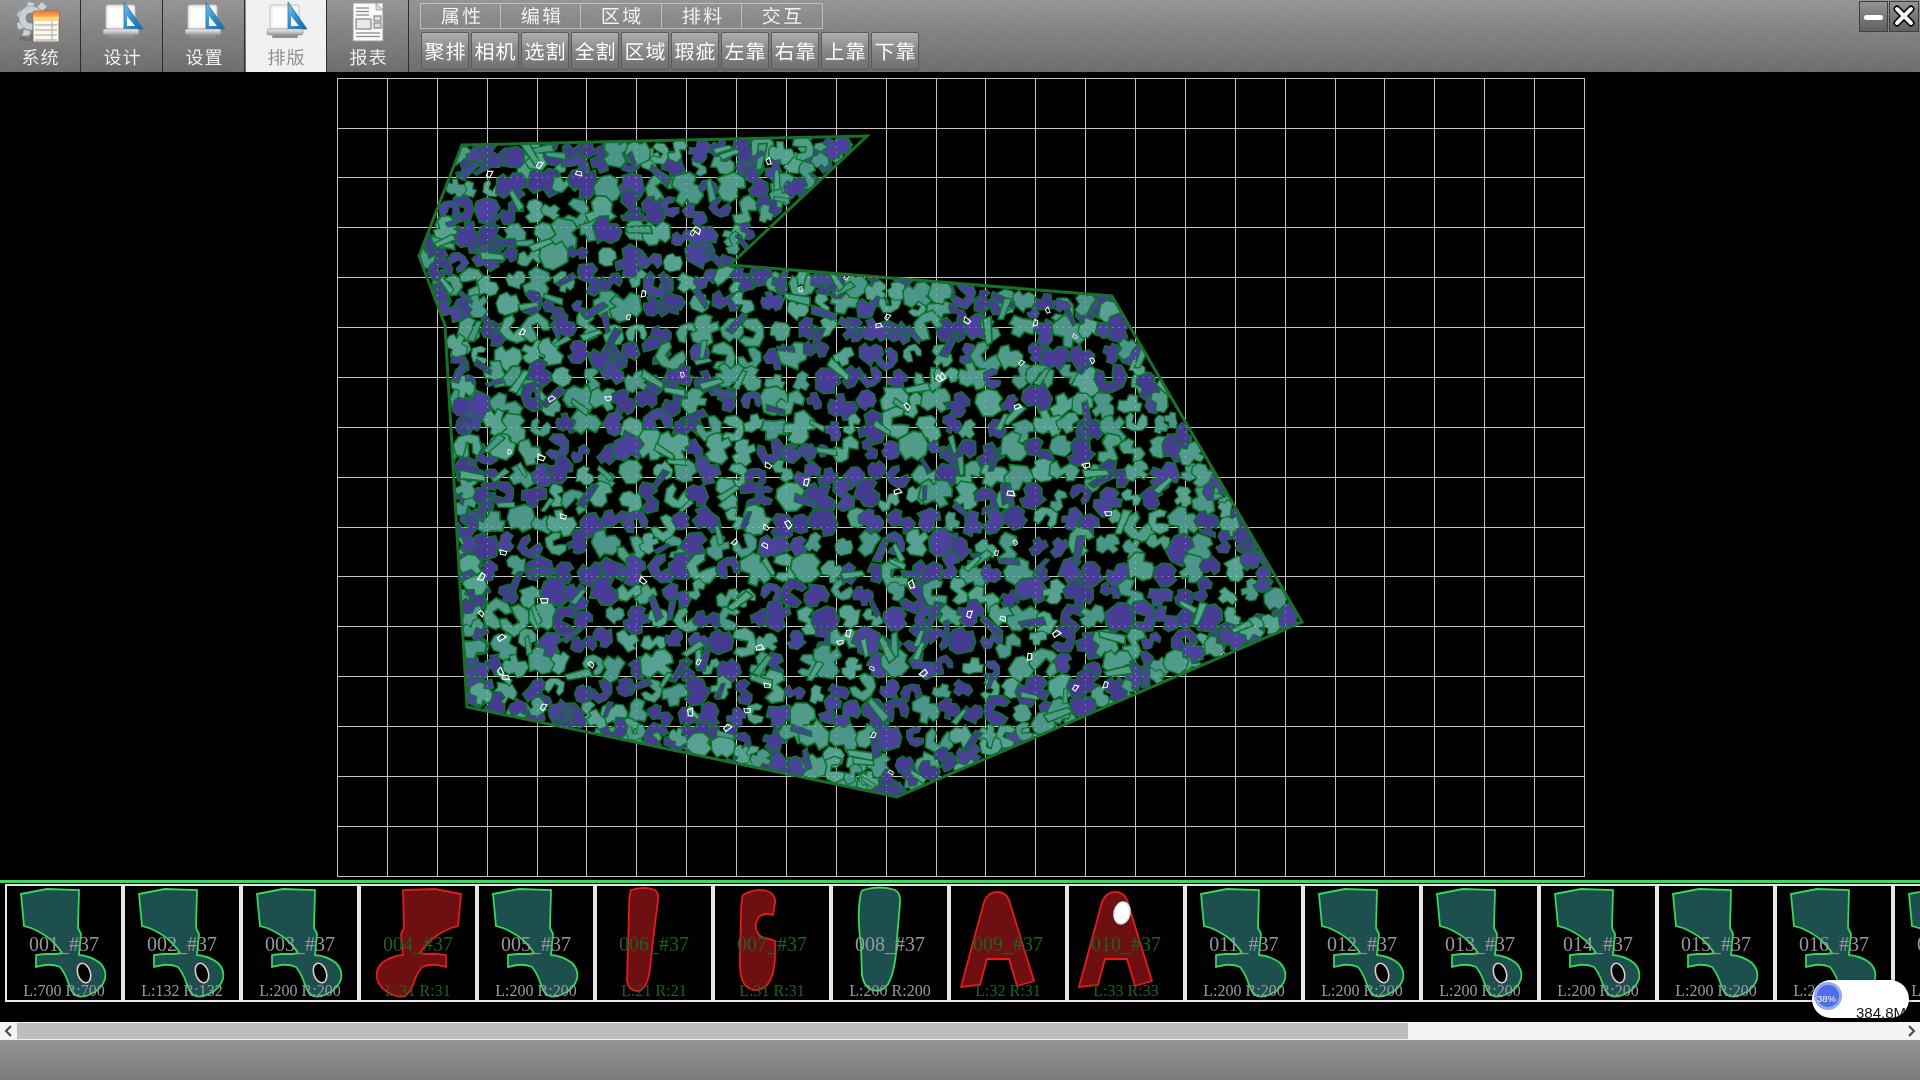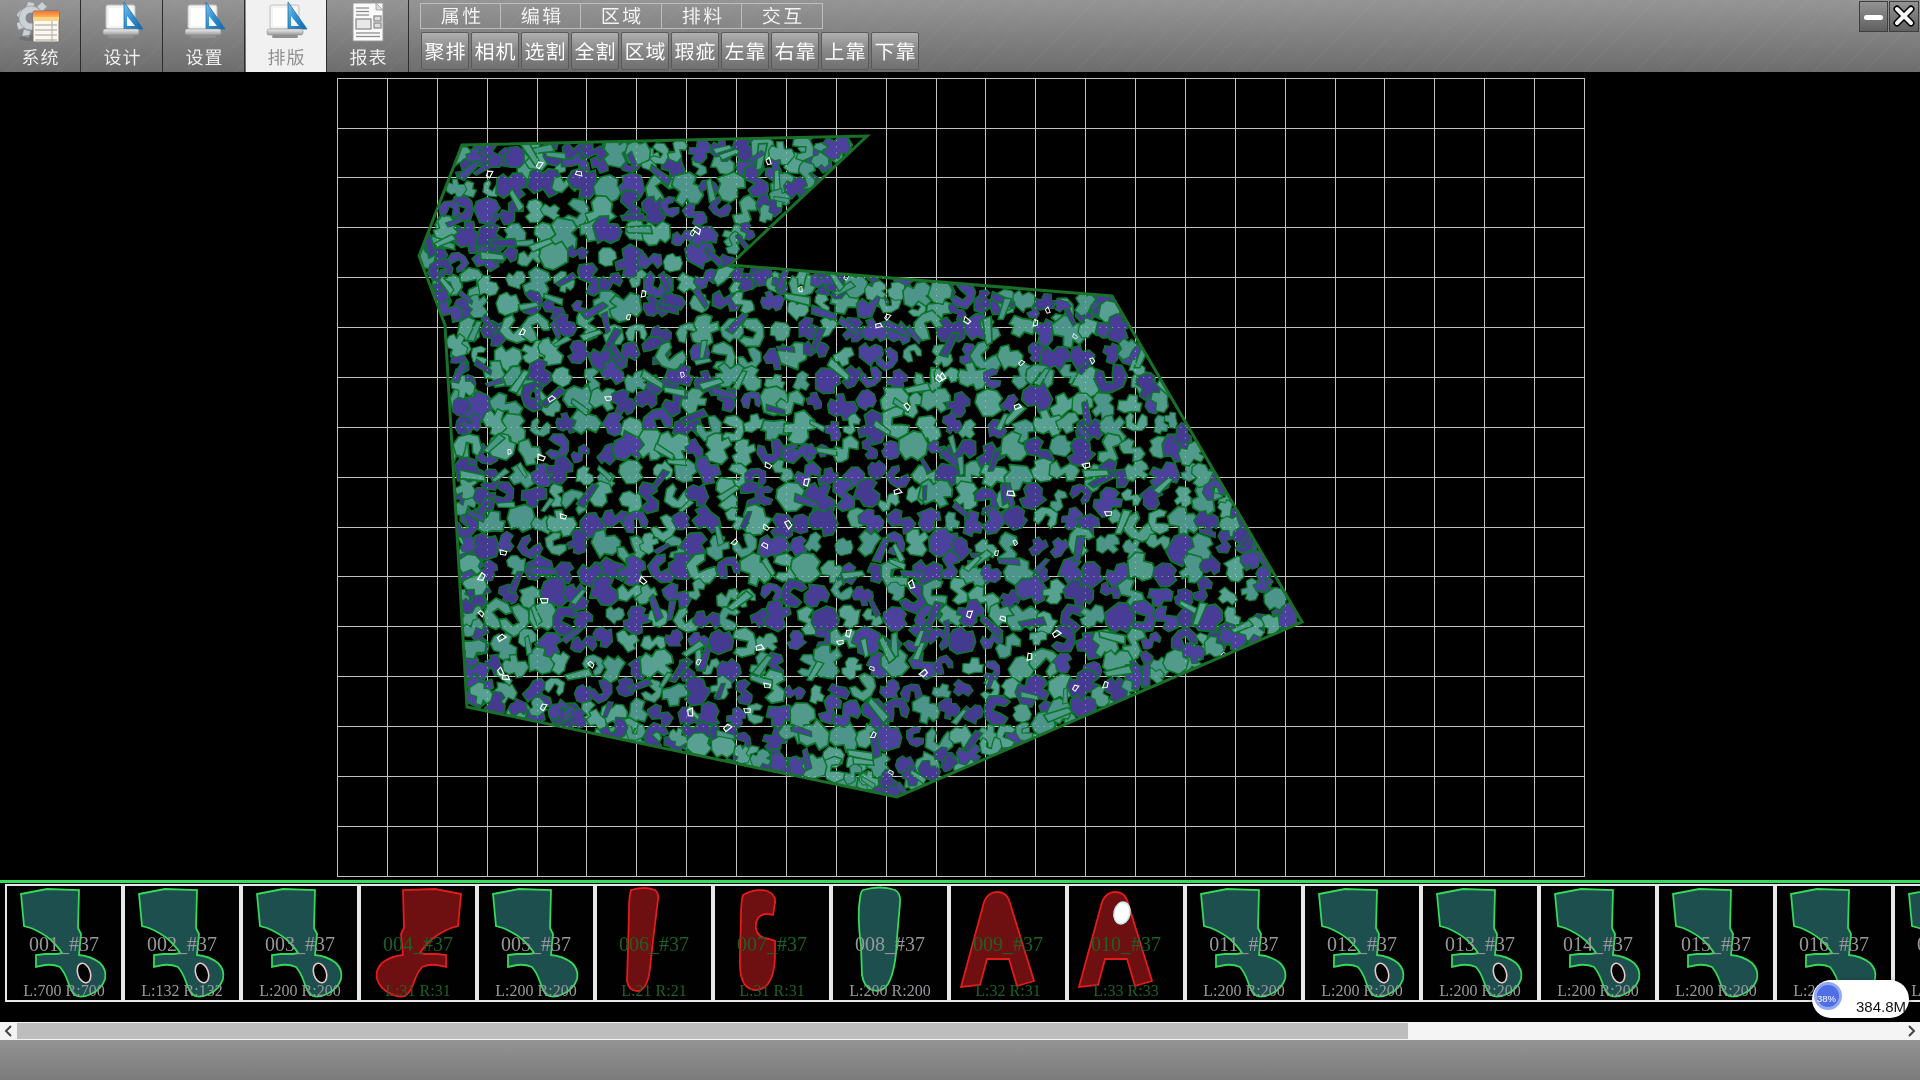--- a/index.html
+++ b/index.html
@@ -16,21 +16,21 @@
 .wbtn{position:absolute;top:1px;height:31px;background:linear-gradient(#939393,#606060);border:1px solid #3e3e3e}
 #cv{position:absolute;top:72px;left:0}
 #th{position:absolute;top:880px;left:0}
 #sc{position:absolute;top:1022px;left:0;width:1920px;height:18px;background:#f4f4f4}
 #sc .thumb{position:absolute;left:17px;top:1px;width:1391px;height:16px;background:#bdbdbd}
 #st{position:absolute;top:1040px;left:0;width:1920px;height:40px;background:linear-gradient(#939393,#7b7b7b)}
 #badge{position:absolute;left:1812px;top:980px;width:97px;height:38px;background:#fff;border-radius:19px;
 box-shadow:0 1px 5px rgba(0,0,0,0.4)}
 #badge .circ{position:absolute;left:2px;top:2px;width:28px;height:28px;border-radius:50%;background:#4f6ee8;
 border:3px solid #93a9f2;color:#fff;font-size:9.5px;line-height:28px;}
-#badge .mem{position:absolute;left:44px;top:18px;font-size:15px;color:#111}
+#badge .mem{position:absolute;left:44px;top:24px;font-size:15px;color:#111}
 </style></head><body>
 <div id="root">
 <svg width="0" height="0" style="position:absolute">
       <defs>
         <path id="g4E0A" d="M427 825V43H51V-32H950V43H506V441H881V516H506V825Z"></path>
         <path id="g4E0B" d="M55 766V691H441V-79H520V451C635 389 769 306 839 250L892 318C812 379 653 469 534 527L520 511V691H946V766Z"></path>
         <path id="g4E92" d="M53 29V-43H951V29H706C732 195 760 409 773 545L717 552L703 548H353L383 710H921V783H85V710H302C275 543 231 322 196 191H653L628 29ZM340 478H689C682 417 673 340 662 261H295C310 325 325 400 340 478Z"></path>
         <path id="g4EA4" d="M318 597C258 521 159 442 70 392C87 380 115 351 129 336C216 393 322 483 391 569ZM618 555C711 491 822 396 873 332L936 382C881 445 768 536 677 598ZM352 422 285 401C325 303 379 220 448 152C343 72 208 20 47 -14C61 -31 85 -64 93 -82C254 -42 393 16 503 102C609 16 744 -42 910 -74C920 -53 941 -22 958 -5C797 21 663 74 559 151C630 220 686 303 727 406L652 427C618 335 568 260 503 199C437 261 387 336 352 422ZM418 825C443 787 470 737 485 701H67V628H931V701H517L562 719C549 754 516 809 489 849Z"></path>
         <path id="g5168" d="M493 851C392 692 209 545 26 462C45 446 67 421 78 401C118 421 158 444 197 469V404H461V248H203V181H461V16H76V-52H929V16H539V181H809V248H539V404H809V470C847 444 885 420 925 397C936 419 958 445 977 460C814 546 666 650 542 794L559 820ZM200 471C313 544 418 637 500 739C595 630 696 546 807 471Z"></path>
         <path id="g5272" d="M675 703V161H743V703ZM855 834V15C855 -2 849 -7 832 -8C816 -8 763 -8 704 -6C715 -27 724 -59 727 -78C809 -79 857 -77 885 -65C914 -52 926 -31 926 16V834ZM126 221V-80H190V-27H483V-73H549V221H374V299H599V355H374V423H525V479H374V543H549V596H608V745H388C379 774 360 815 343 845L273 827C287 802 300 772 308 745H66V590H121V543H307V479H145V423H307V355H68V299H307V221ZM307 656V599H133V688H539V599H374V656ZM190 32V156H483V32Z"></path>

